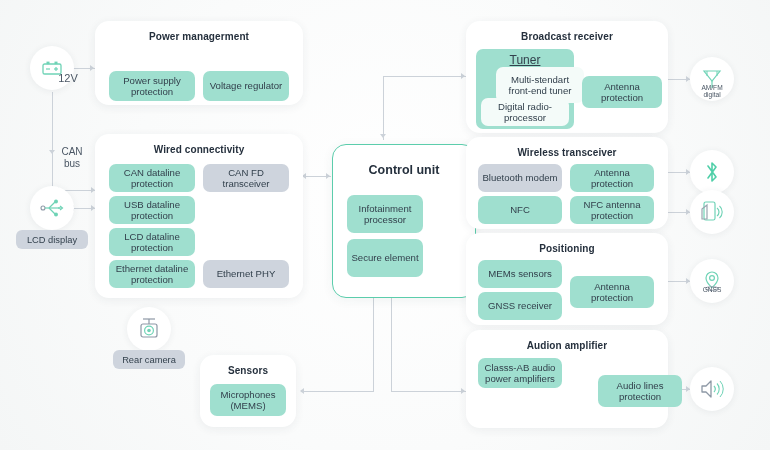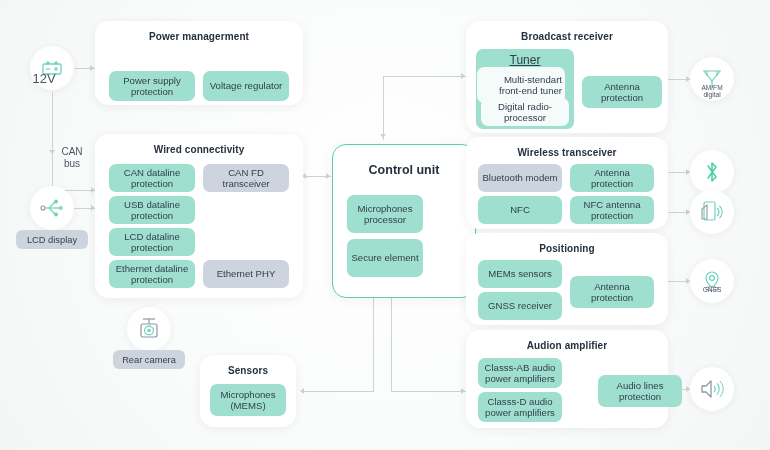--- a/index.html
+++ b/index.html
@@ -130,21 +130,21 @@
       <svg width="22" height="16" viewBox="0 0 22 16">
         <rect x="2" y="4" width="18" height="10" rx="1.6" fill="none" stroke="#6fd3b6" stroke-width="1.3"></rect>
         <rect x="5.5" y="1.6" width="3" height="2.6" fill="#6fd3b6"></rect>
         <rect x="13.5" y="1.6" width="3" height="2.6" fill="#6fd3b6"></rect>
         <rect x="5" y="8.4" width="4" height="1.2" fill="#6fd3b6"></rect>
         <rect x="13" y="8.4" width="4" height="1.2" fill="#6fd3b6"></rect>
         <rect x="14.4" y="7" width="1.2" height="4" fill="#6fd3b6"></rect>
       </svg>
     </span>
   </div>
-  <div class="nlabel" style="left:14px;top:72px;font-size:13px;">12V</div>
+  <div class="nlabel" style="left:38px;top:72px;font-size:11px;">12V</div>
 
   <div class="bigcap" style="left:52px;top:146px;">CAN</div>
   <div class="bigcap" style="left:52px;top:158px;">bus</div>
 
   <div class="nodec" style="left:30px;top:186px;">
     <span>
       <svg width="24" height="20" viewBox="0 0 24 20">
         <circle cx="3" cy="10" r="2" fill="none" stroke="#8d98a5" stroke-width="1.1"></circle>
         <path d="M5 10 H20" stroke="#6fd3b6" stroke-width="1.2" fill="none"></path>
         <path d="M9 10 L15 4" stroke="#6fd3b6" stroke-width="1.2" fill="none"></path>
@@ -235,29 +235,29 @@
     <div class="blk teal" style="left:14px;top:30px;width:86px;height:28px;">CAN dataline protection</div>
     <div class="blk gray" style="left:108px;top:30px;width:86px;height:28px;">CAN FD transceiver</div>
     <div class="blk teal" style="left:14px;top:62px;width:86px;height:28px;">USB dataline protection</div>
     <div class="blk teal" style="left:14px;top:94px;width:86px;height:28px;">LCD dataline protection</div>
     <div class="blk teal" style="left:14px;top:126px;width:86px;height:28px;">Ethernet dataline protection</div>
     <div class="blk gray" style="left:108px;top:126px;width:86px;height:28px;">Ethernet PHY</div>
   </div>
 
   <div class="ctrl" style="left:332px;top:144px;width:104px;height:152px;">
     <div class="gtitle">Control unit</div>
-    <div class="blk teal" style="left:14px;top:50px;width:76px;height:38px;">Microphones processor</div>
+    <div class="blk teal" style="left:14px;top:50px;width:76px;height:38px;">Infotainment processor</div>
     <div class="blk teal" style="left:14px;top:94px;width:76px;height:38px;">Secure element</div>
   </div>
 
   <div class="group" style="left:466px;top:21px;width:202px;height:112px;">
     <div class="gtitle">Broadcast receiver</div>
     <div class="tunerwrap" style="left:10px;top:28px;width:98px;height:80px;">
       <div class="tunerlbl">Tuner</div>
-      <div class="blk white" style="left:1px;top:18px;width:88px;height:36px;text-align:right;">Multi-stendart front-end tuner</div>
+      <div class="blk white" style="left:20px;top:18px;width:88px;height:36px;">Multi-stendart front-end tuner</div>
       <div class="blk white" style="left:5px;top:49px;width:88px;height:28px;">Digital radio-processor</div>
     </div>
     <div class="blk teal" style="left:116px;top:55px;width:80px;height:32px;">Antenna protection</div>
   </div>
 
   <div class="group" style="left:466px;top:137px;width:202px;height:92px;">
     <div class="gtitle">Wireless transceiver</div>
     <div class="blk gray" style="left:12px;top:27px;width:84px;height:28px;">Bluetooth modem</div>
     <div class="blk teal" style="left:104px;top:27px;width:84px;height:28px;">Antenna protection</div>
     <div class="blk teal" style="left:12px;top:59px;width:84px;height:28px;">NFC</div>
@@ -267,21 +267,20 @@
   <div class="group" style="left:466px;top:233px;width:202px;height:92px;">
     <div class="gtitle">Positioning</div>
     <div class="blk teal" style="left:12px;top:27px;width:84px;height:28px;">MEMs sensors</div>
     <div class="blk teal" style="left:12px;top:59px;width:84px;height:28px;">GNSS receiver</div>
     <div class="blk teal" style="left:104px;top:43px;width:84px;height:32px;">Antenna protection</div>
   </div>
 
   <div class="group" style="left:466px;top:330px;width:202px;height:98px;">
     <div class="gtitle">Audion amplifier</div>
     <div class="blk teal" style="left:12px;top:28px;width:84px;height:30px;">Classs-AB audio power amplifiers</div>
-    <div class="blk teal" style="left:12px;top:62px;width:84px;height:30px;">Classs-D audio power amplifiers</div>
     <div class="blk teal" style="left:104px;top:45px;width:84px;height:32px;margin-left:28px;">Audio lines protection</div>
   </div>
 
   <div class="group" style="left:200px;top:355px;width:96px;height:72px;">
     <div class="gtitle">Sensors</div>
     <div class="blk teal" style="left:10px;top:29px;width:76px;height:32px;">Microphones (MEMS)</div>
   </div>
 
 </div>
 

